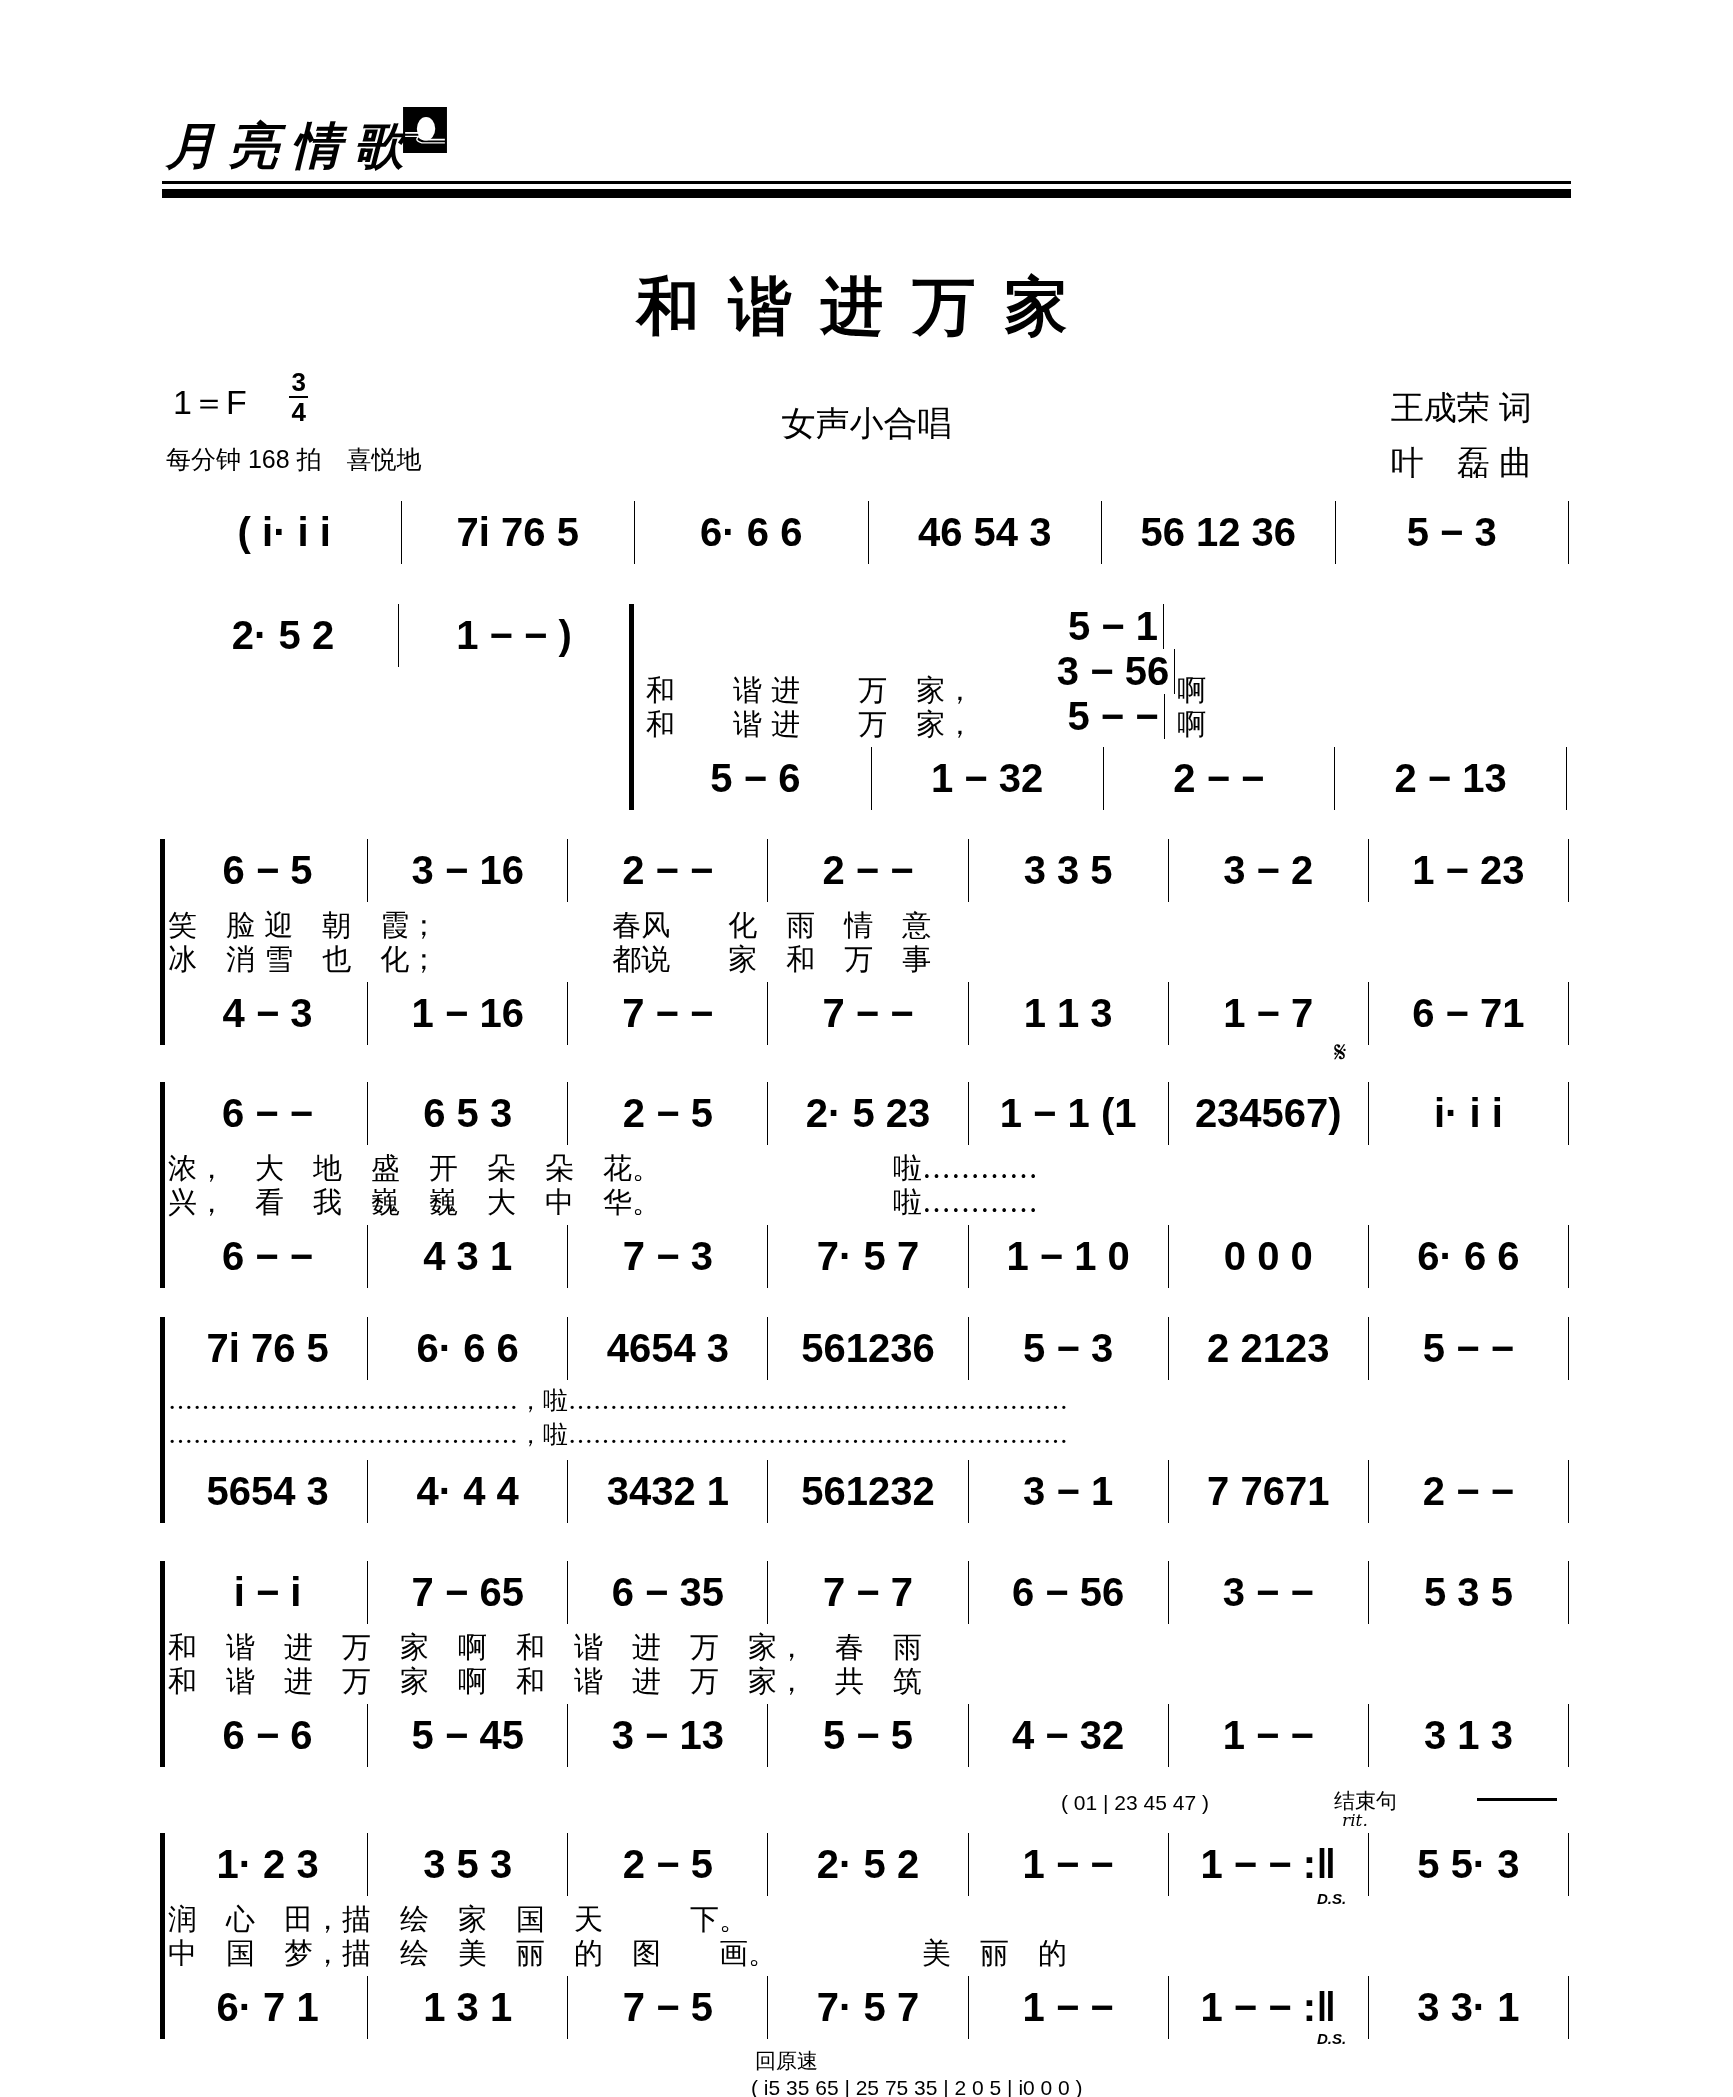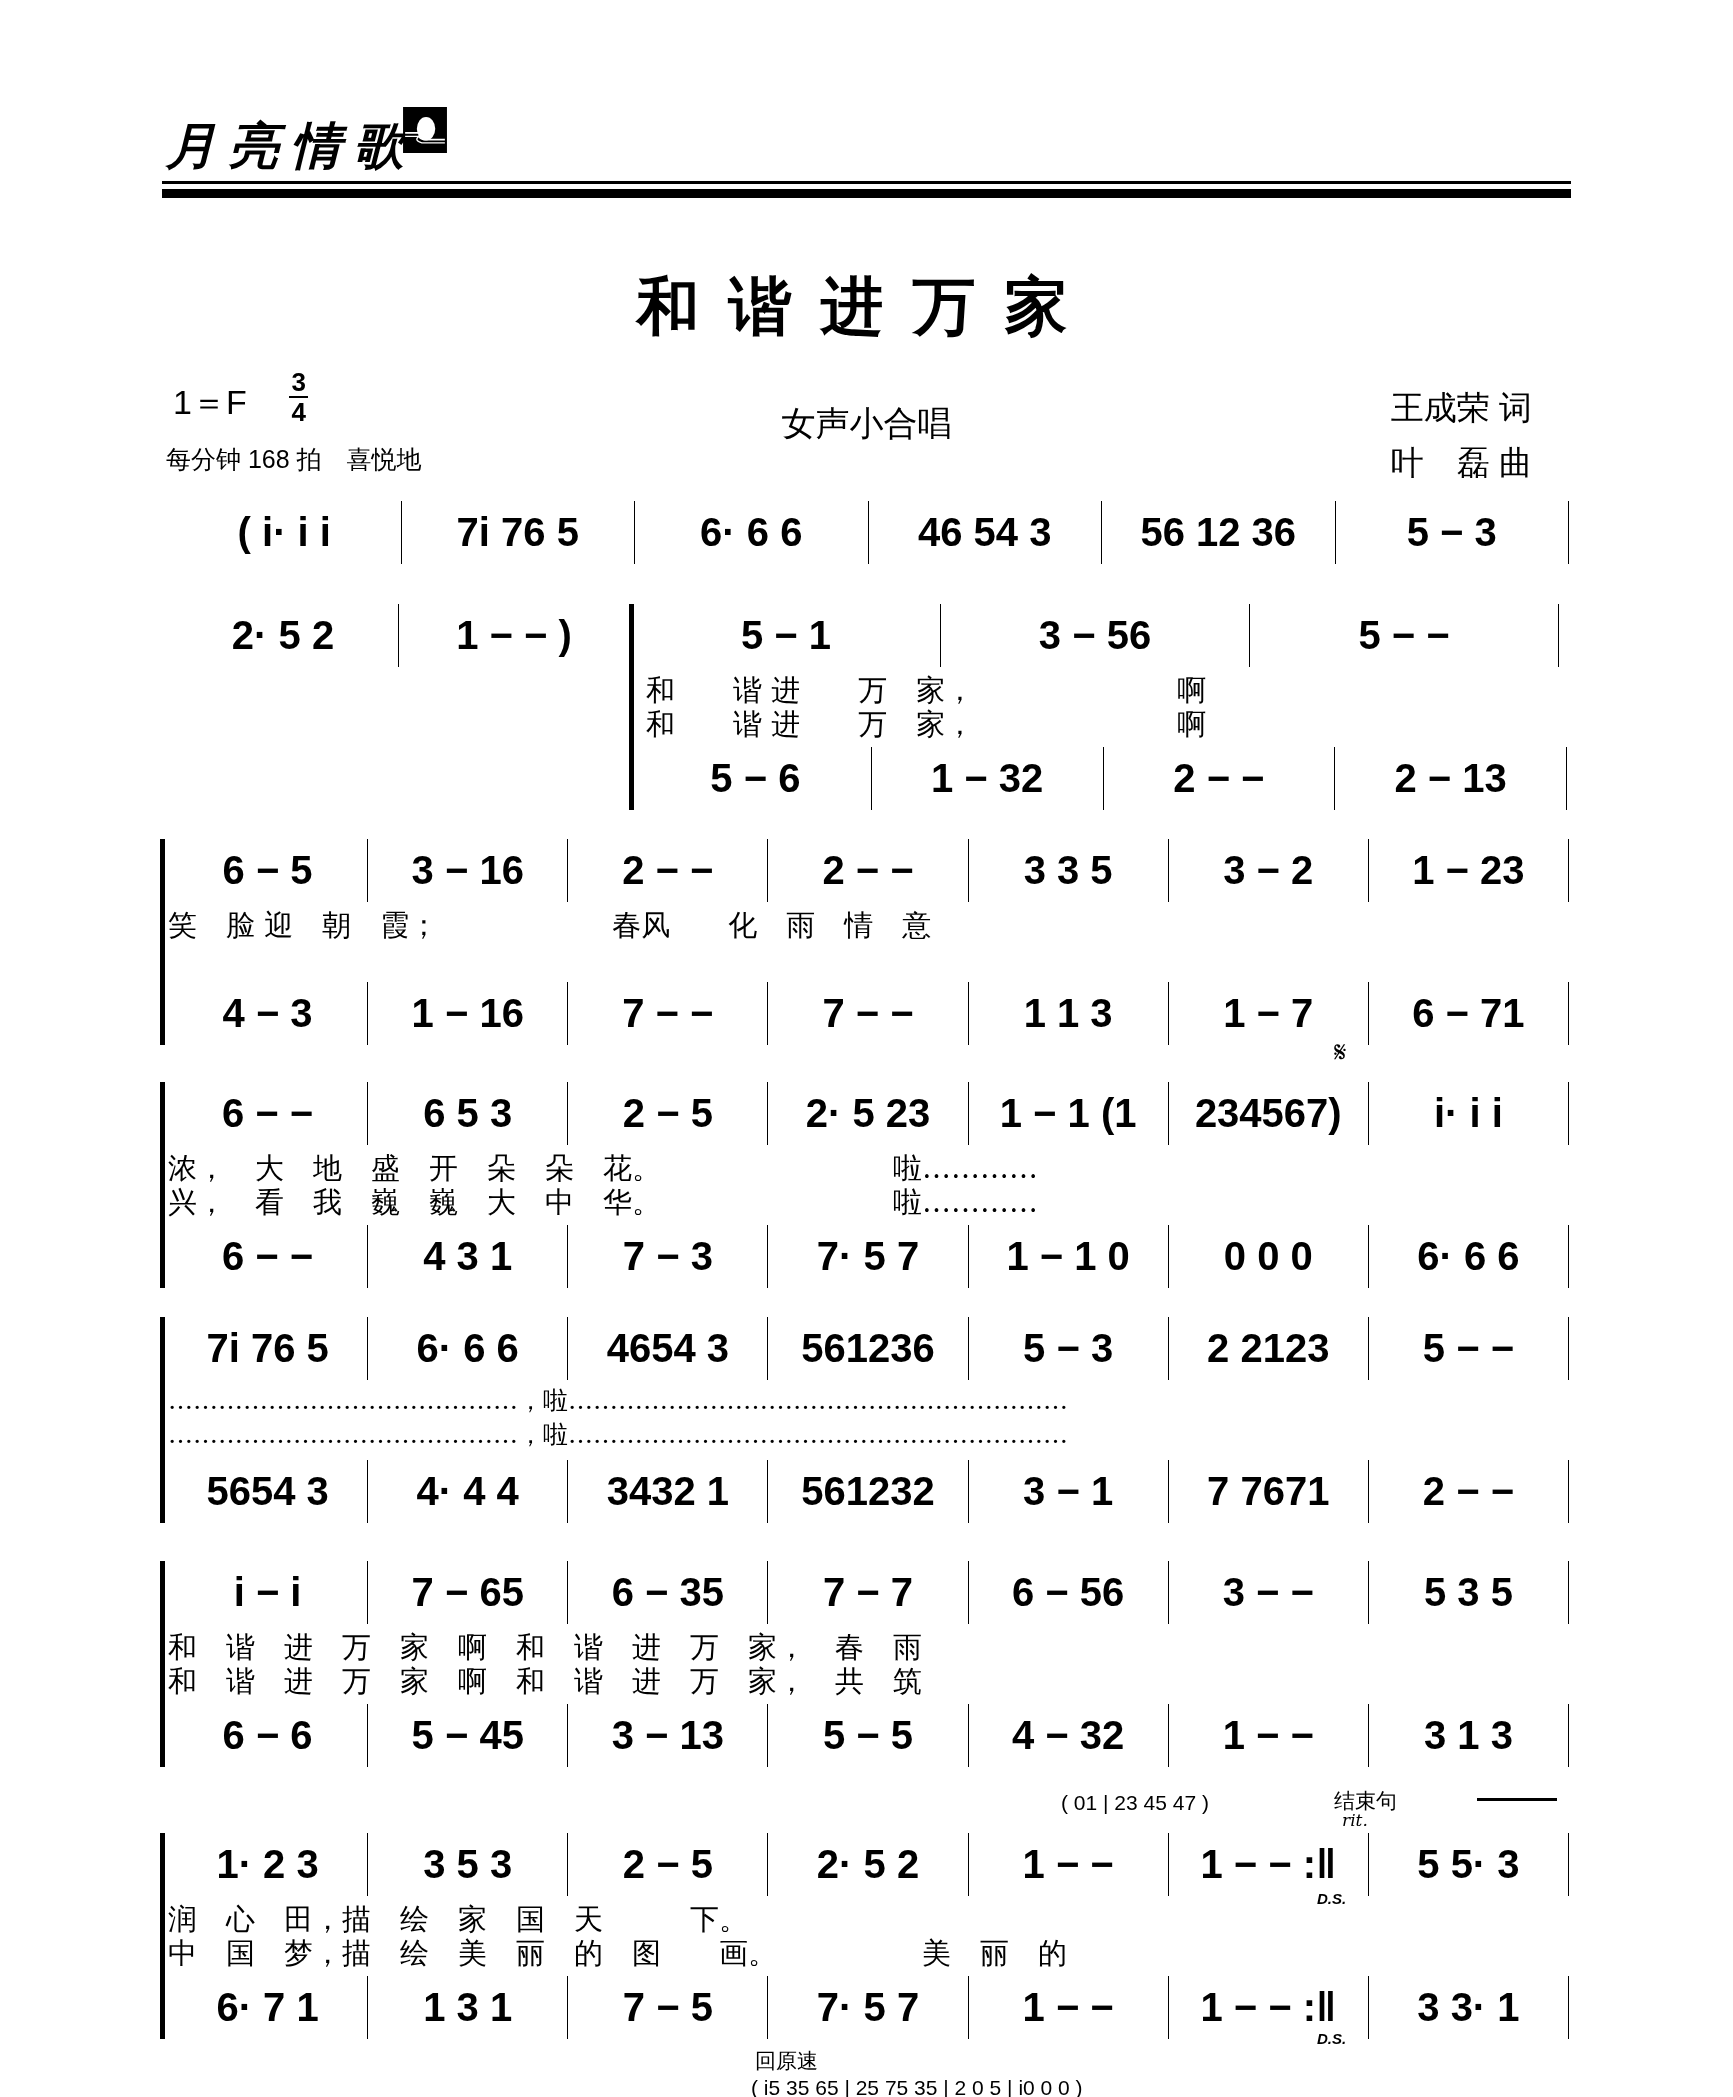--- a/index.html
+++ b/index.html
@@ -68,21 +68,21 @@
   </div>
 </div>
 
 <div class="row" style="top:604px;height:206px;">
   <div class="staff" style="width:461px;">
     <div class="measure">2· 5 2</div>
     <div class="measure" style="border-right:none;">1 − − )</div>
   </div>
   <div style="position:absolute;left:461px;top:0;width:940px;height:206px;">
     <div class="bracket" style="top:0;height:206px;left:0;"></div>
-    <div class="staff" style="left:3px;width:927px;">
+    <div class="staff" style="left:21px;width:927px;flex-direction:column;">
       <div class="measure">5 − 1</div>
       <div class="measure">3 − 56</div>
       <div class="measure">5 − −</div>
     </div>
     <div class="lyric" style="top:67px;left:17px;">和　　谐 进　　万　家，　　　　　　　啊</div>
     <div class="lyric" style="top:101px;left:17px;">和　　谐 进　　万　家，　　　　　　　啊</div>
     <div class="staff" style="top:143px;left:11px;width:927px;">
       <div class="measure">5 − 6</div>
       <div class="measure">1 − 32</div>
       <div class="measure">2 − −</div>
@@ -96,20 +96,21 @@
   <div class="staff">
     <div class="measure">6 − 5</div>
     <div class="measure">3 − 16</div>
     <div class="measure">2 − −</div>
     <div class="measure">2 − −</div>
     <div class="measure">3 3 5</div>
     <div class="measure">3 − 2</div>
     <div class="measure">1 − 23</div>
   </div>
   <div class="lyric" style="top:67px;">笑　脸 迎　朝　霞；　　　　　　春风　　化　雨　情　意</div>
+  <div class="lyric" style="top:101px;">冰　消 雪　也　化；　　　　　　都说　　家　和　万　事</div>
   <div class="staff" style="top:143px;">
     <div class="measure">4 − 3</div>
     <div class="measure">1 − 16</div>
     <div class="measure">7 − −</div>
     <div class="measure">7 − −</div>
     <div class="measure">1 1 3</div>
     <div class="measure">1 − 7</div>
     <div class="measure">6 − 71</div>
   </div>
 </div>

